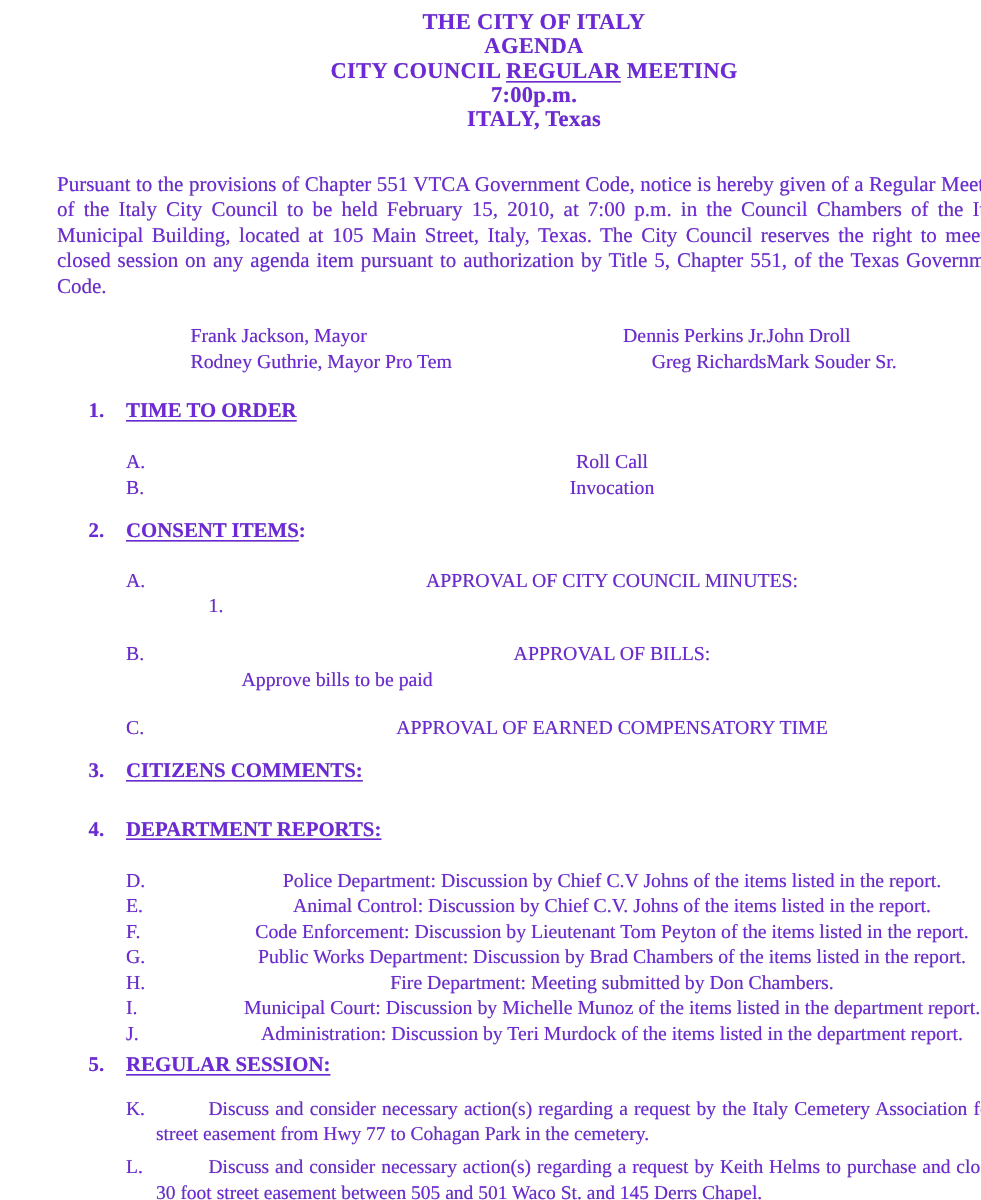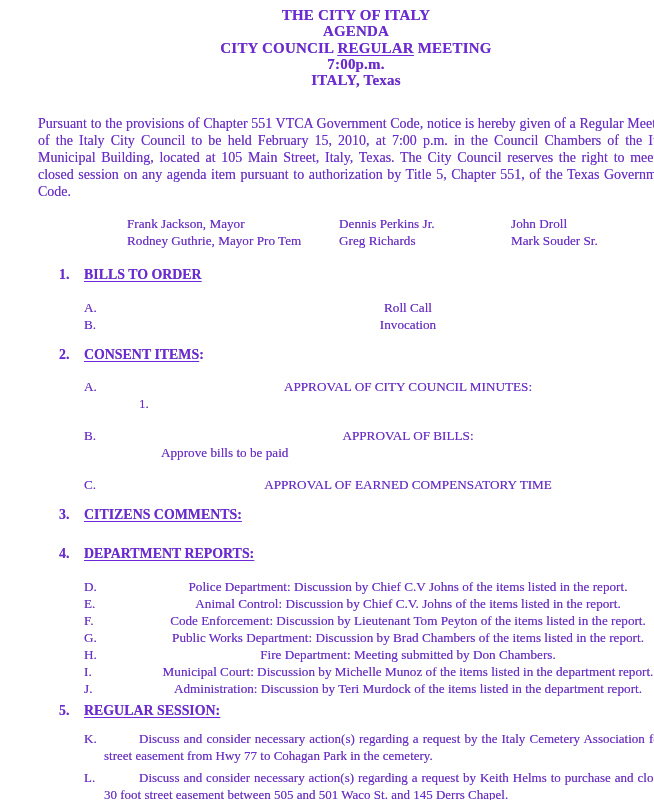--- a/index.html
+++ b/index.html
@@ -36,21 +36,21 @@
     text-align: justify;
   }
   
   .council {
     display: flex;
     margin-top: 15px;
     font-size: 13.2px;
     line-height: 17px;
   }
   .council .col1 { margin-left: 98px; width: 212px; }
-  .council .col2 { width: 172px; }
+  .council .col2 { width: 172px; text-align: right; }
   .council .col3 { flex: 1; }
   
   .section-heading {
     display: flex;
     font-weight: bold;
     font-size: 13.9px;
     line-height: 17px;
   }
   .section-number { margin-left: 30px; width: 25px; flex: none; }
   
@@ -116,21 +116,21 @@
     </div>
     <div class="col3">
       <div>John Droll</div>
       <div>Mark Souder Sr.</div>
     </div>
   </div>
 
   <div class="sec1">
     <div class="section-heading">
       <span class="section-number">1.</span>
-      <span class="u">BILLS TO ORDER</span>
+      <span class="u">TIME TO ORDER</span>
     </div>
     <div class="items sec1-items">
       <div class="item">
         <span class="item-label">A.</span>
         <span class="item-text">Roll Call</span>
       </div>
       <div class="item">
         <span class="item-label">B.</span>
         <span class="item-text">Invocation</span>
       </div>

